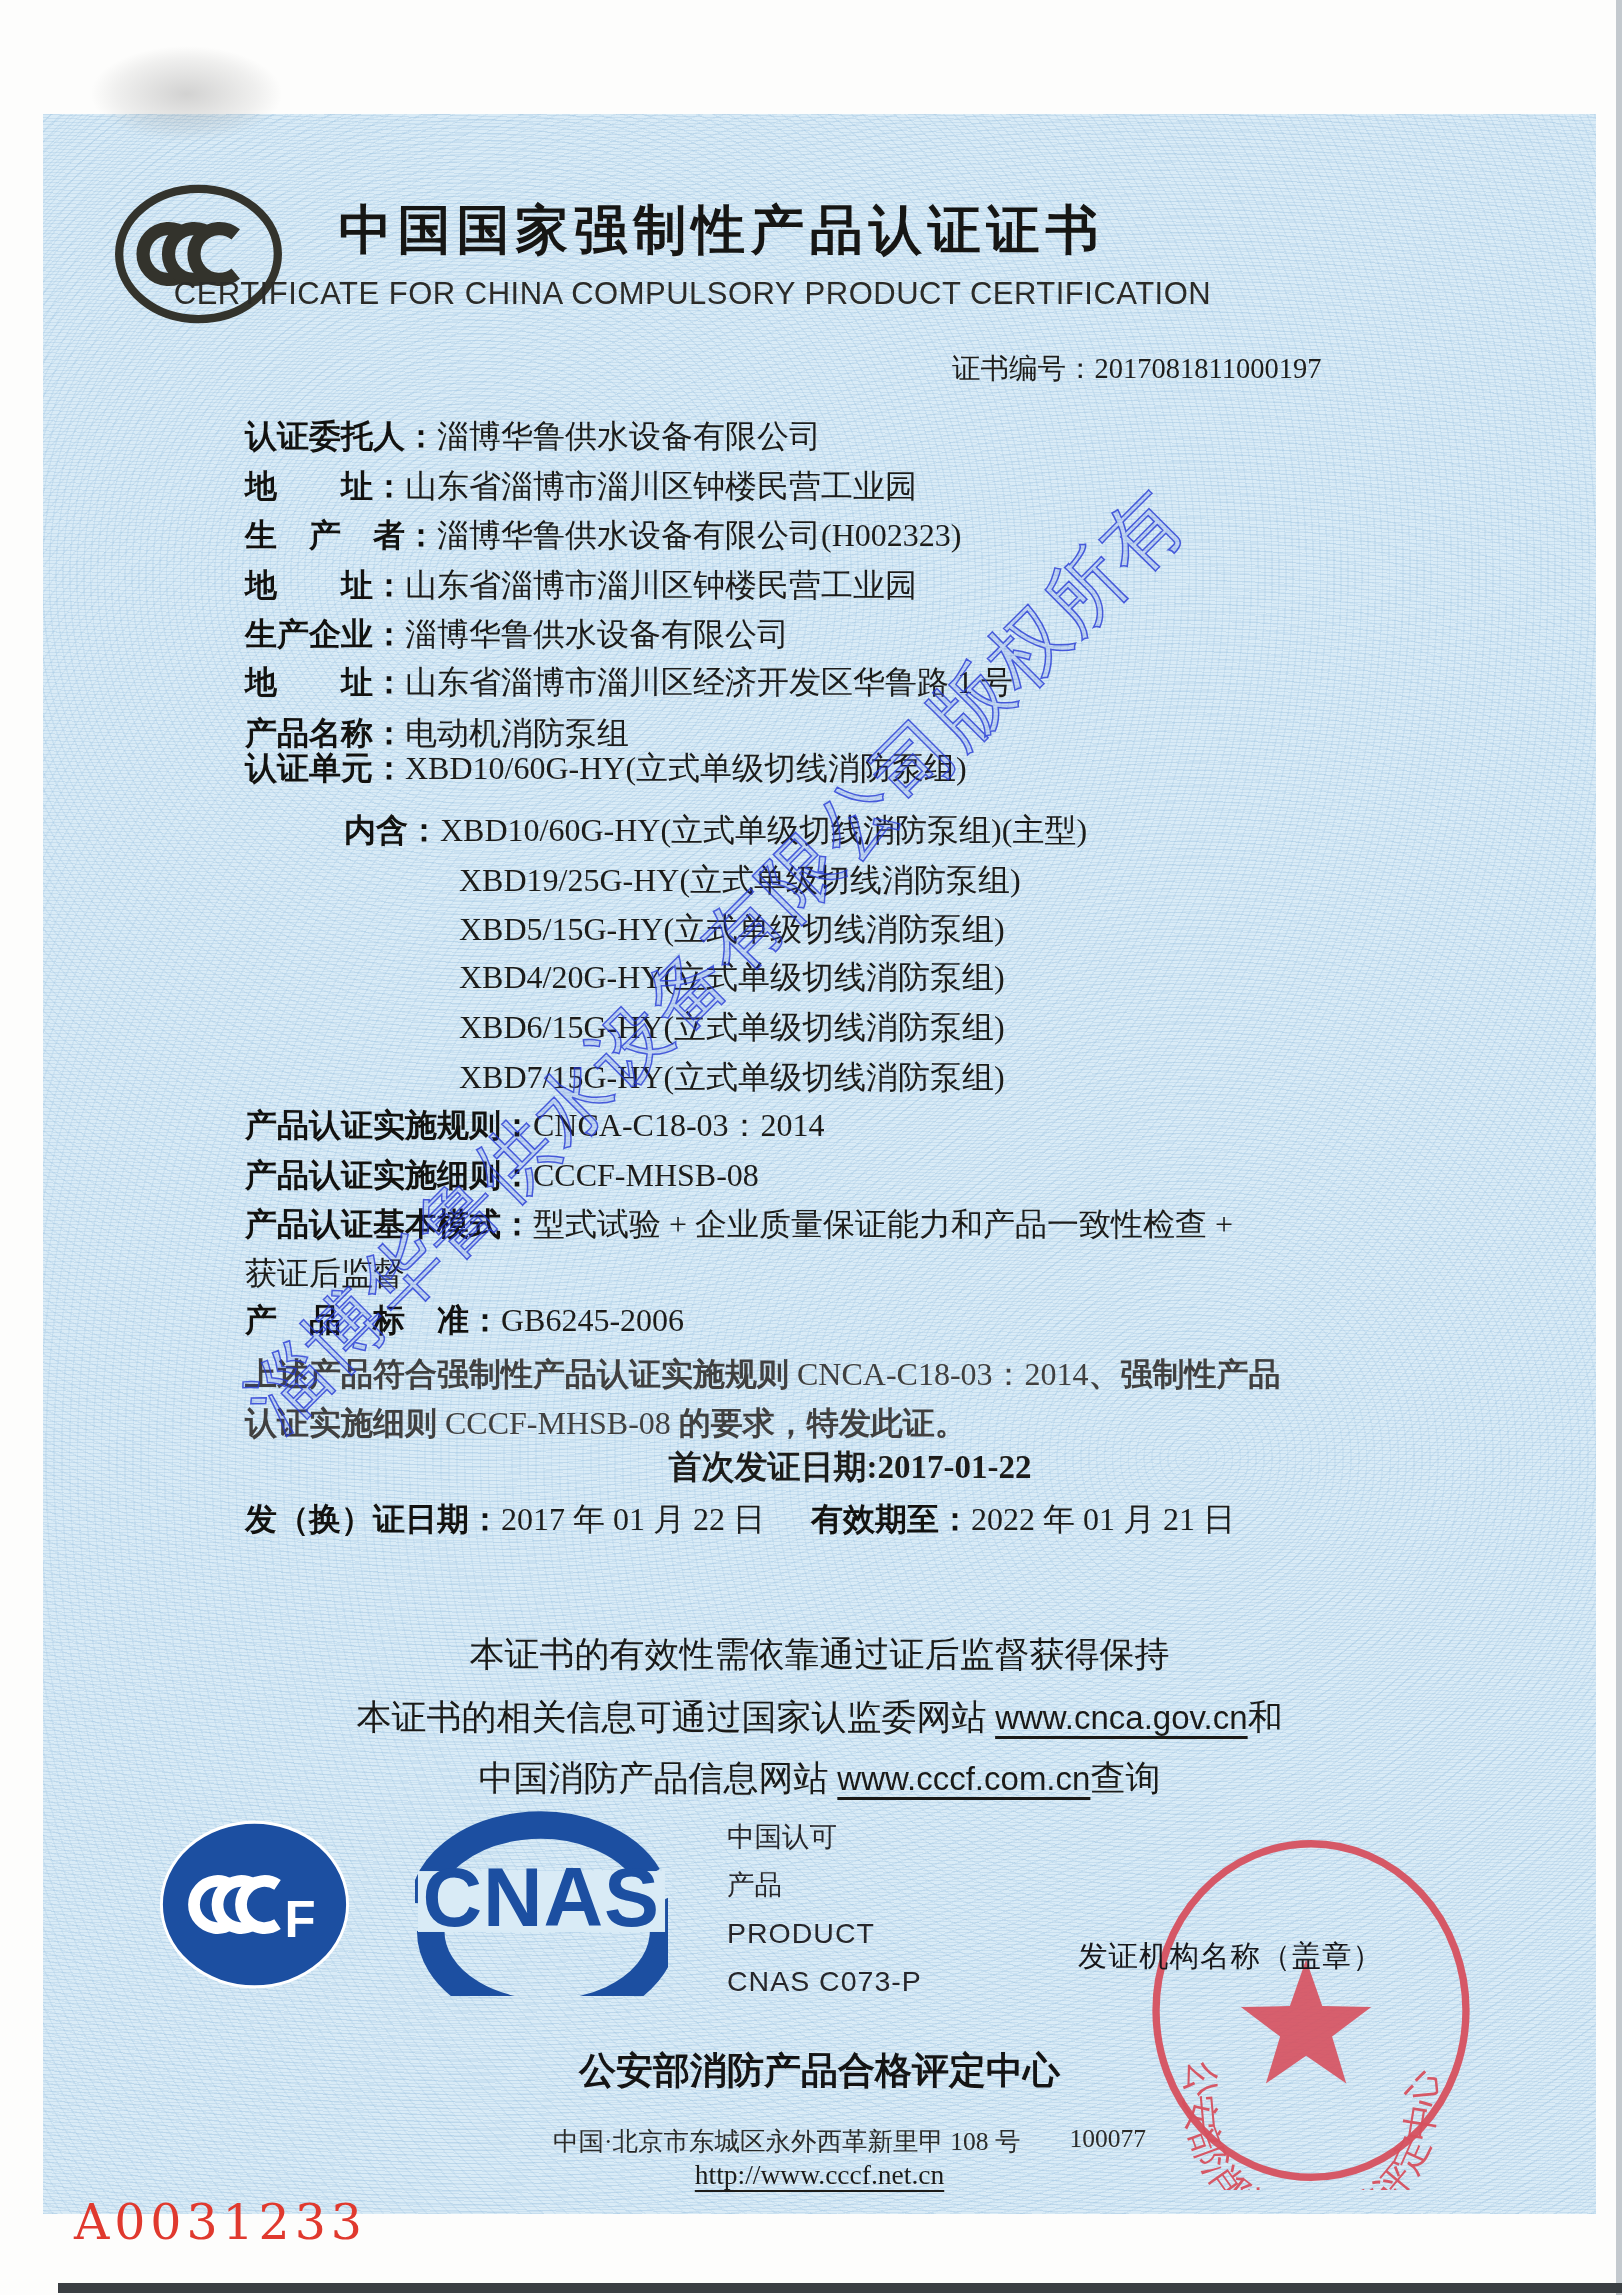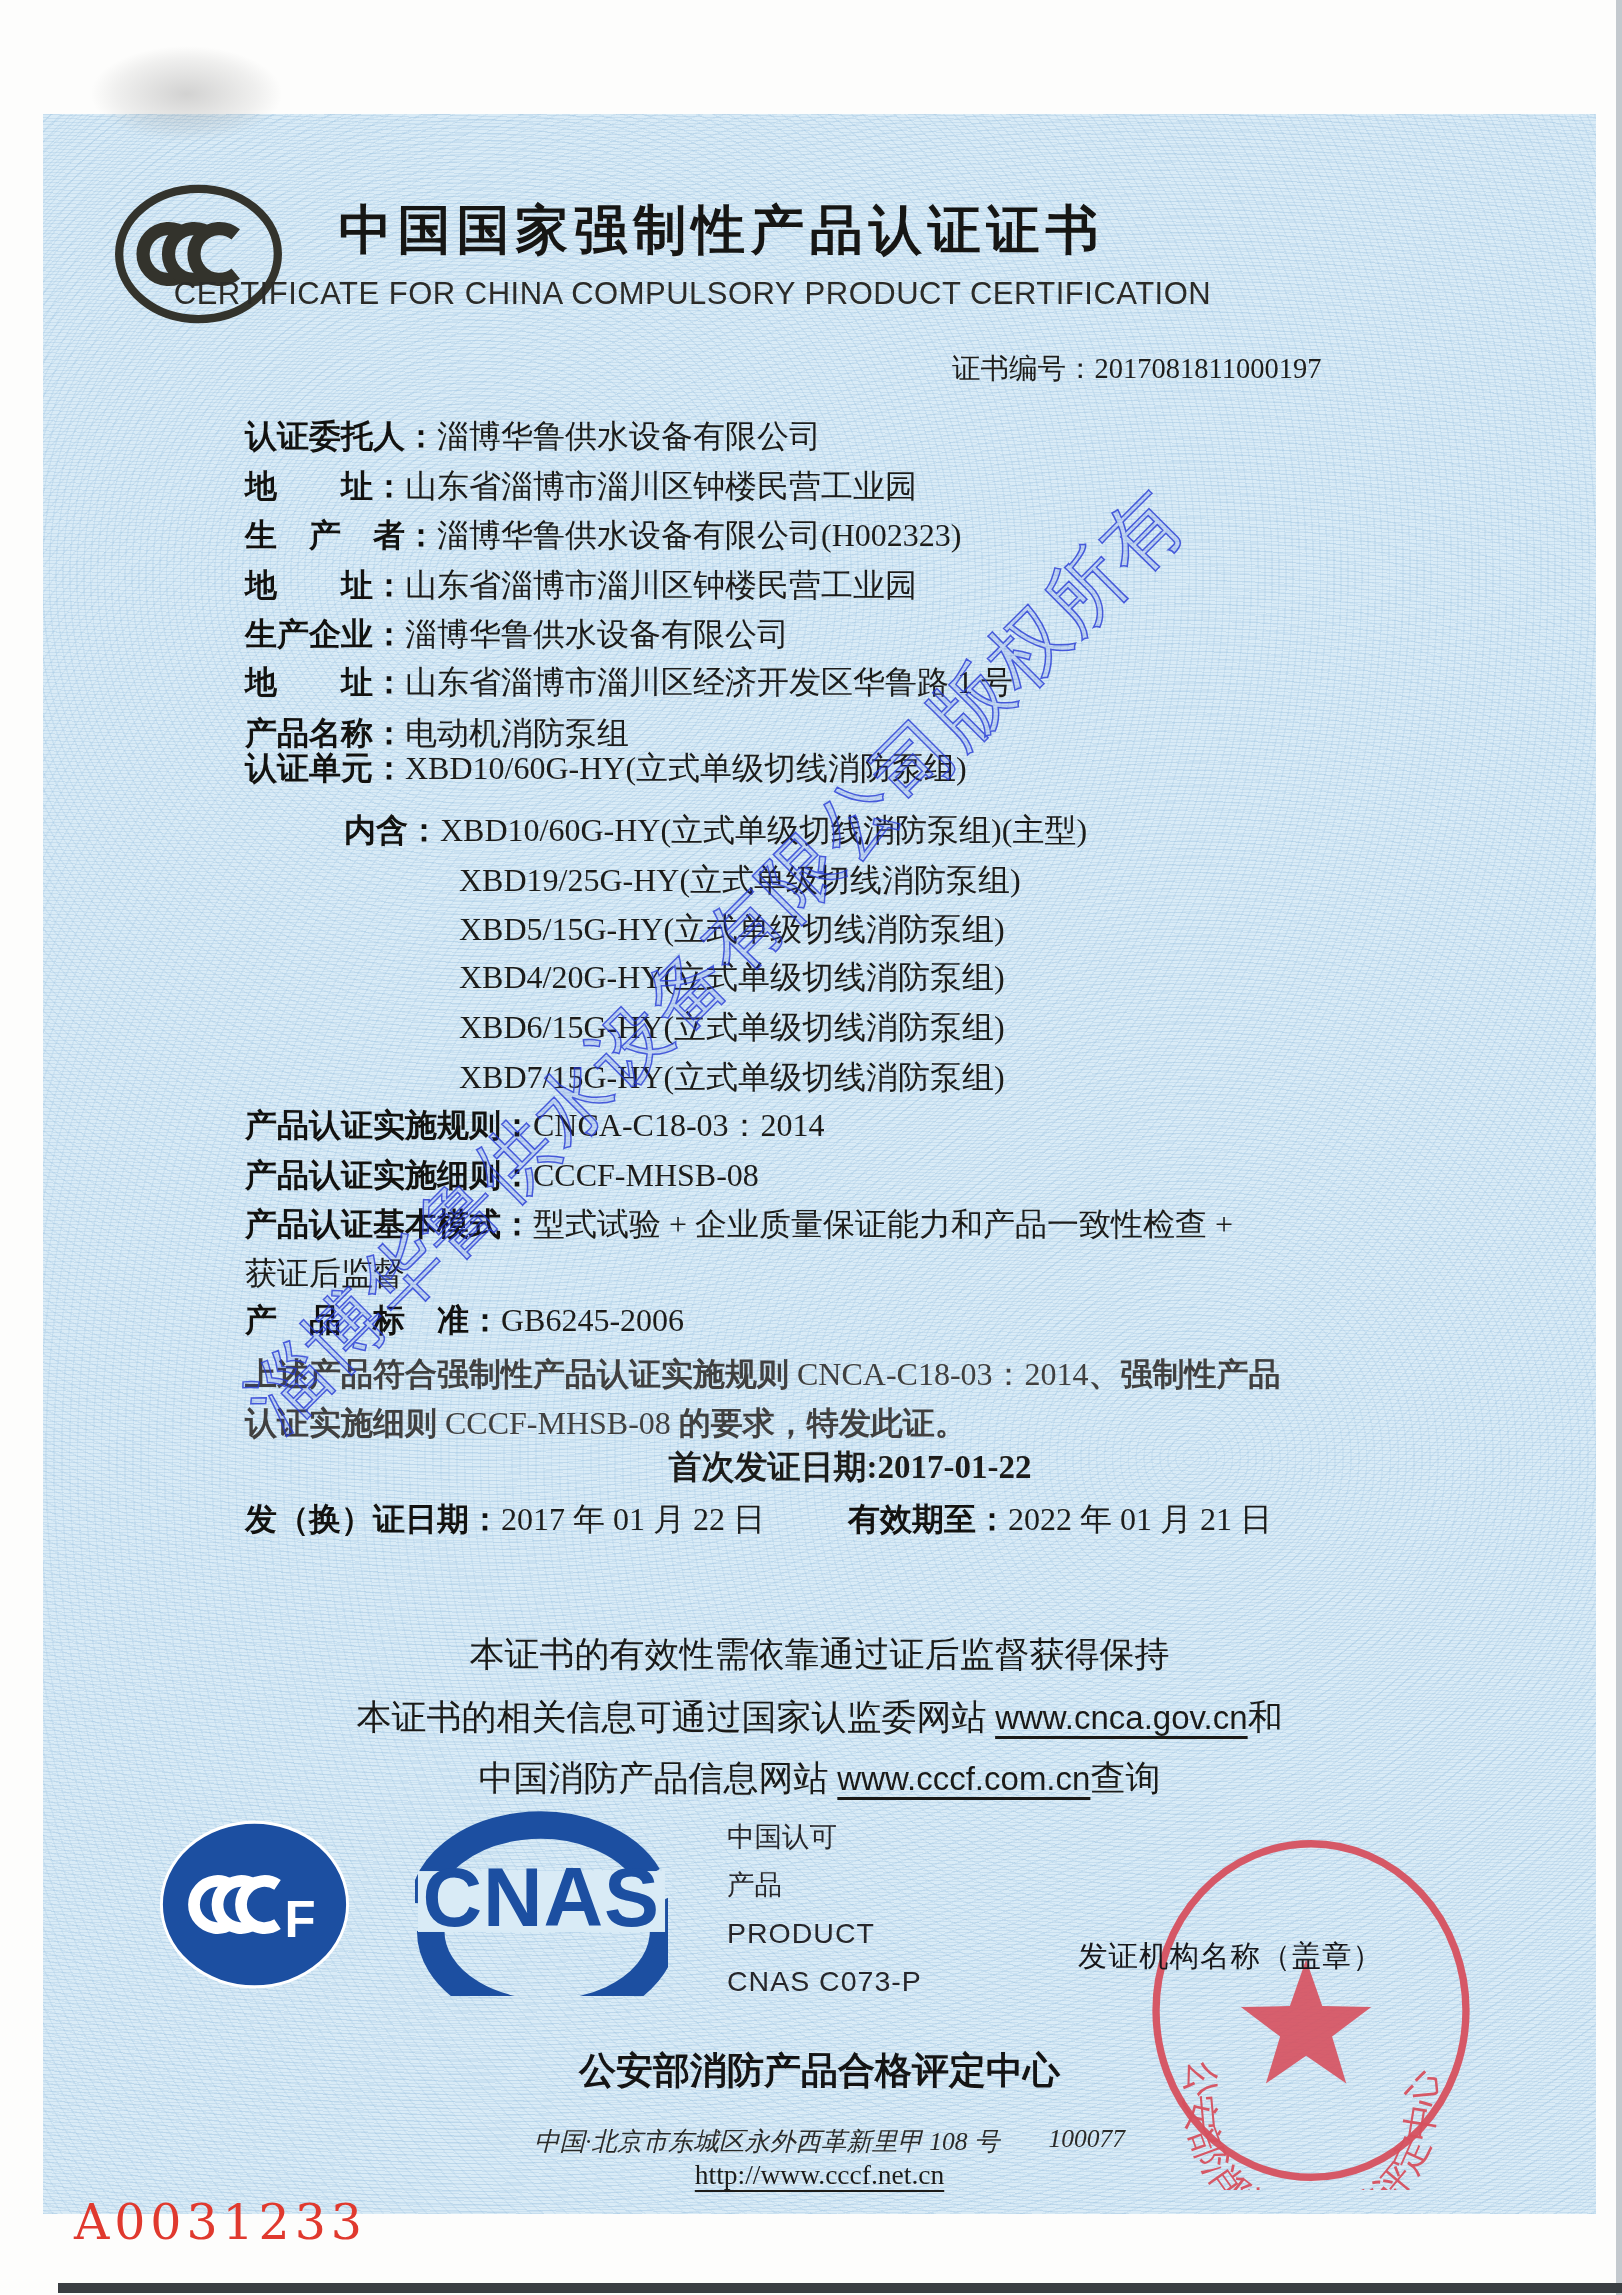--- a/index.html
+++ b/index.html
@@ -23,32 +23,32 @@
 
   .row{position:absolute; left:245px; font-size:32px; line-height:49px; color:#1c1c1a;}
   .row .lbl{font-weight:700; color:#121210;}
   .row .val{font-weight:400;}
   .row-inner{left:344px;}
   .row-model{left:459px;}
   .statement{font-weight:700; color:#404040;}
   .statement .latin{font-weight:400;}
   .center-row{left:43px; width:1614px; text-align:center;}
   .bold{font-weight:700;}
-  .issue-row{display:flex; gap:83px;}
+  .issue-row{display:flex; gap:46px;}
 
   .note{position:absolute; left:43px; width:1553px; text-align:center; font-size:35px; color:#1a1a18; font-weight:500;}
   .note .lk{text-decoration:underline; text-underline-offset:6.9px; text-decoration-thickness:2.5px; font-family:"Liberation Sans",sans-serif; font-size:33px;}
 
   .accred{position:absolute; left:727px; top:1813px; font-size:27.5px; line-height:48px; color:#26262a;}
   .accred .latin{font-family:"Liberation Sans",sans-serif; font-size:28.5px; letter-spacing:1px;}
 
   .caption{position:absolute; left:1078px; top:1937px; font-size:29.5px; color:#17171a; letter-spacing:1px; z-index:7;}
 
   .org{position:absolute; left:520px; top:2046px; width:599px; text-align:center; font-size:37px; font-weight:700; color:#141414;}
-  .addr{position:absolute; left:412px; top:2124px; width:835px; display:flex; justify-content:center; gap:49px; font-size:25.5px; color:#2a2a28;font-style:italic;}
+  .addr{position:absolute; left:432px; top:2124px; width:835px; display:flex; justify-content:center; gap:49px; font-size:25.5px; color:#2a2a28;}
   .site{position:absolute; left:520px; top:2159px; width:599px; text-align:center; font-size:27.5px; color:#1c1c1a;
         text-decoration:underline; text-underline-offset:5.9px;}
 
   .serial{position:absolute; left:74px; top:2194px; font-size:49px; color:#e0392e; font-family:"DejaVu Serif",serif; letter-spacing:4.9px;}
 
   .wm{position:absolute; left:69px; top:902px; width:1325px; height:147px; text-align:center; z-index:5;
       transform:rotate(-45deg); transform-origin:50% 50%;
       font-size:78px; letter-spacing:2.5px; font-weight:500;
       color:rgba(35,55,210,0.12); -webkit-text-stroke:1.5px rgba(38,58,212,.8); pointer-events:none;}
 

